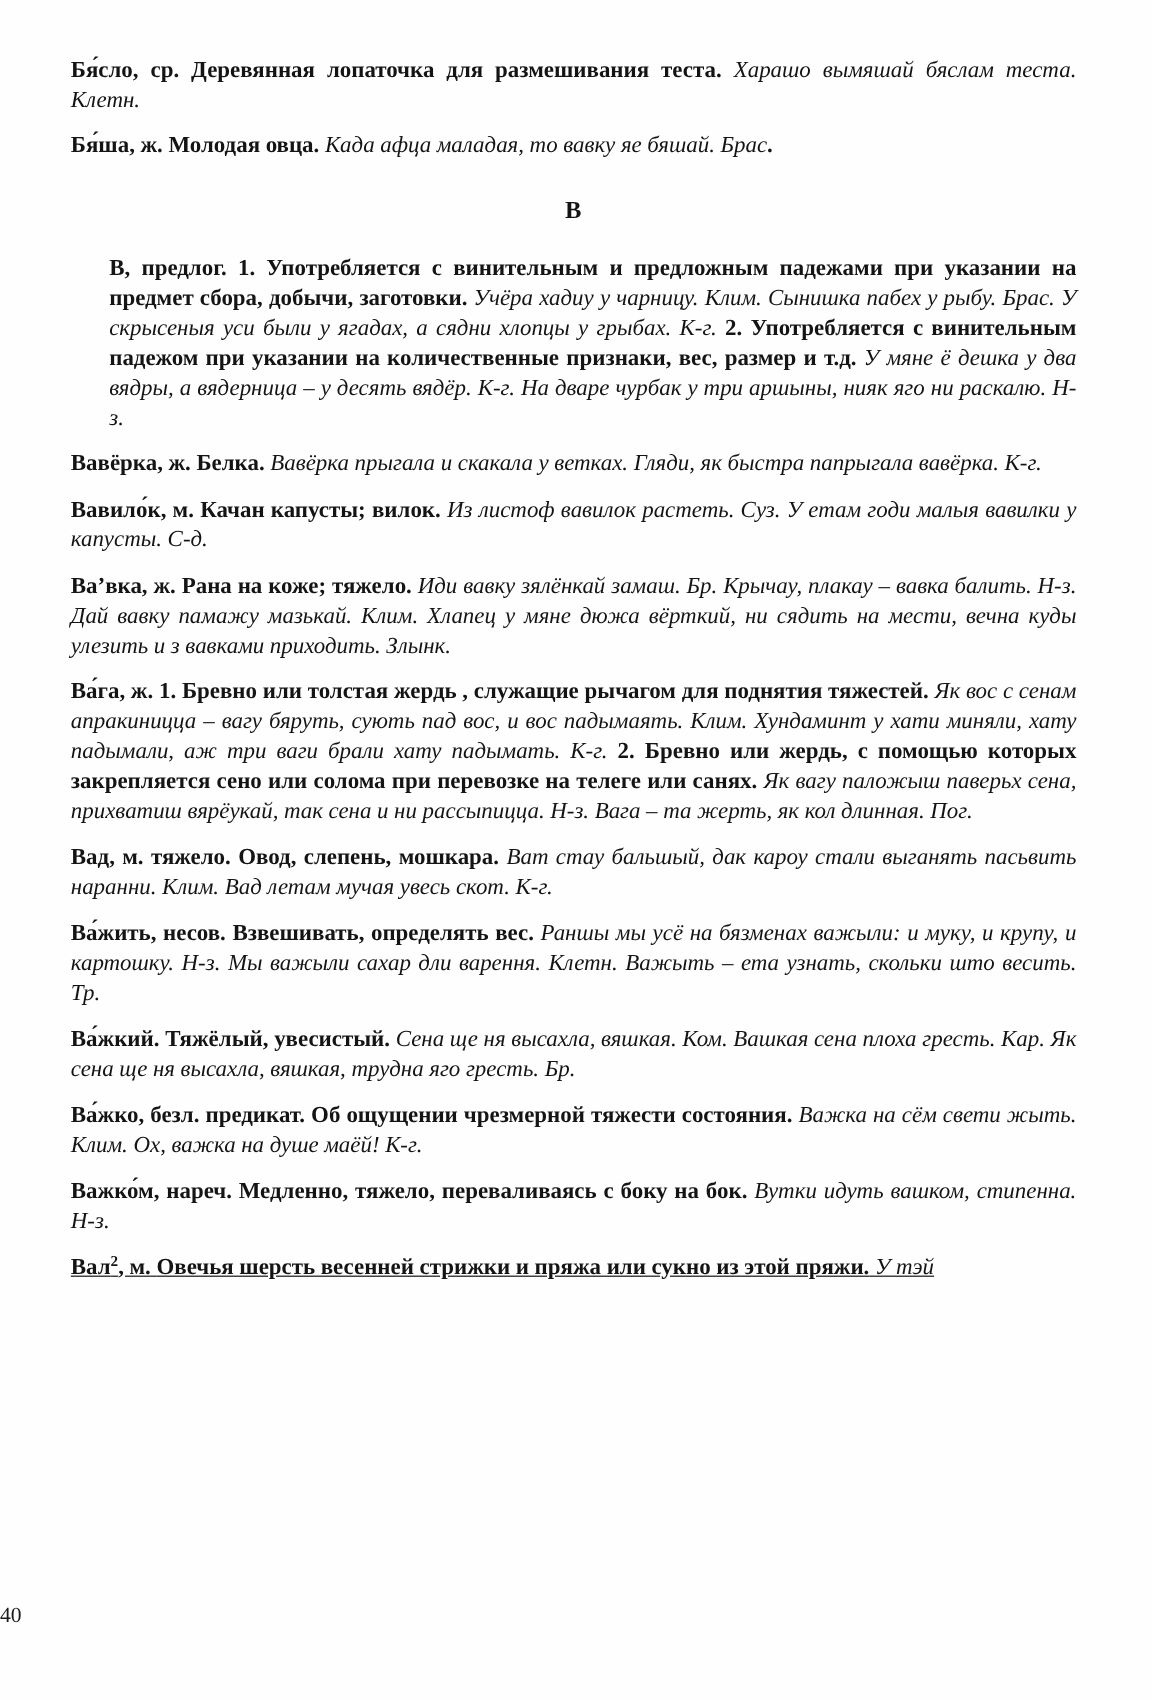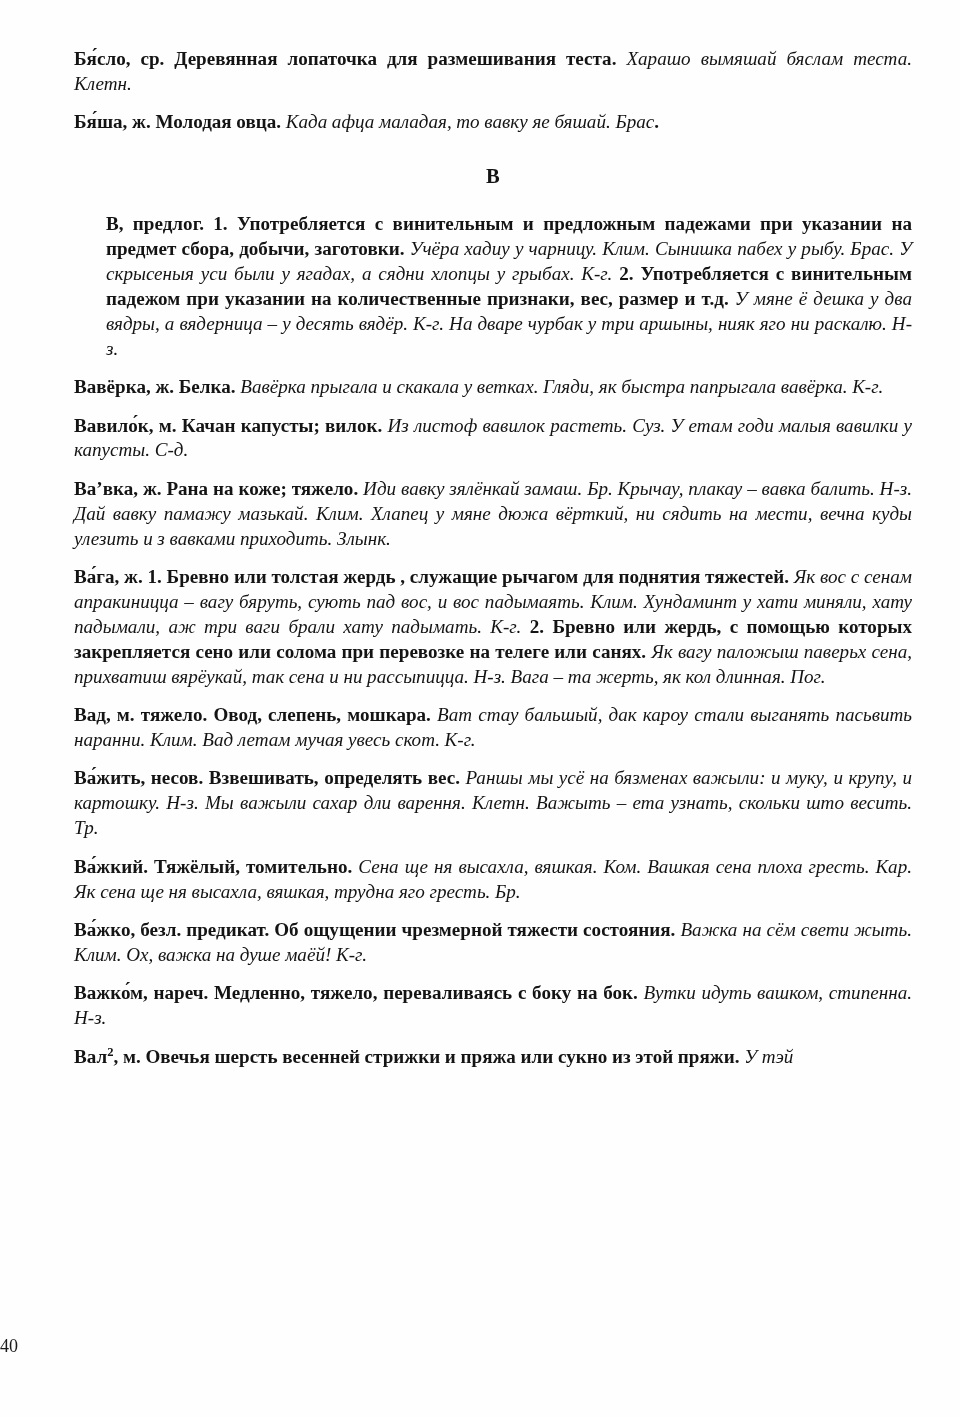--- a/index.html
+++ b/index.html
@@ -21,37 +21,38 @@
     position: absolute;
     left: 0;
     top: 0;
     width: 960px;
     height: 1417px;
     background: #fefefe;
   }
 
   .content {
     position: absolute;
-    left: 74px;
+    left: 59px;
     top: 47px;
     width: 838px;
   }
 
   
   .entry {
     font-size: 19.1px;
     line-height: 1.305;
     text-align: justify;
     text-justify: inter-word;
     margin: 0 0 13.5px 0;
     hyphens: none;
     word-spacing: -0.1px;
   }
   .entry:last-of-type {
     margin-bottom: 6px;
+    text-decoration: underline;
   }
 
   
   .hw {
     font-weight: bold;
   }
   
   .ex {
     font-style: italic;
   }
@@ -171,21 +172,21 @@
 
 
     <p class="entry">
       <span class="hw">Ва́жить, несов.</span>
       <span class="hw">Взвешивать, определять вес.</span>
       <span class="ex">Раншы мы усё на бязменах важыли: и муку, и крупу, и картошку. Н-з. Мы важыли сахар дли варення. Клетн. Важыть – ета узнать, скольки што весить. Тр.</span>
     </p>
 
     <p class="entry">
       <span class="hw">Ва́жкий.</span>
-      <span class="hw">Тяжёлый, томительно.</span>
+      <span class="hw">Тяжёлый, увесистый.</span>
       <span class="ex">Сена ще ня высахла, вяшкая. Ком. Вашкая сена плоха гресть. Кар. Як сена ще ня высахла, вяшкая, трудна яго гресть. Бр.</span>
     </p>
 
     <p class="entry">
       <span class="hw">Ва́жко, безл. предикат.</span>
       <span class="hw">Об ощущении чрезмерной тяжести состояния.</span>
       <span class="ex">Важка на сём свети жыть. Клим. Ох, важка  на душе маёй! К-г.</span>
     </p>
 
     <p class="entry">

